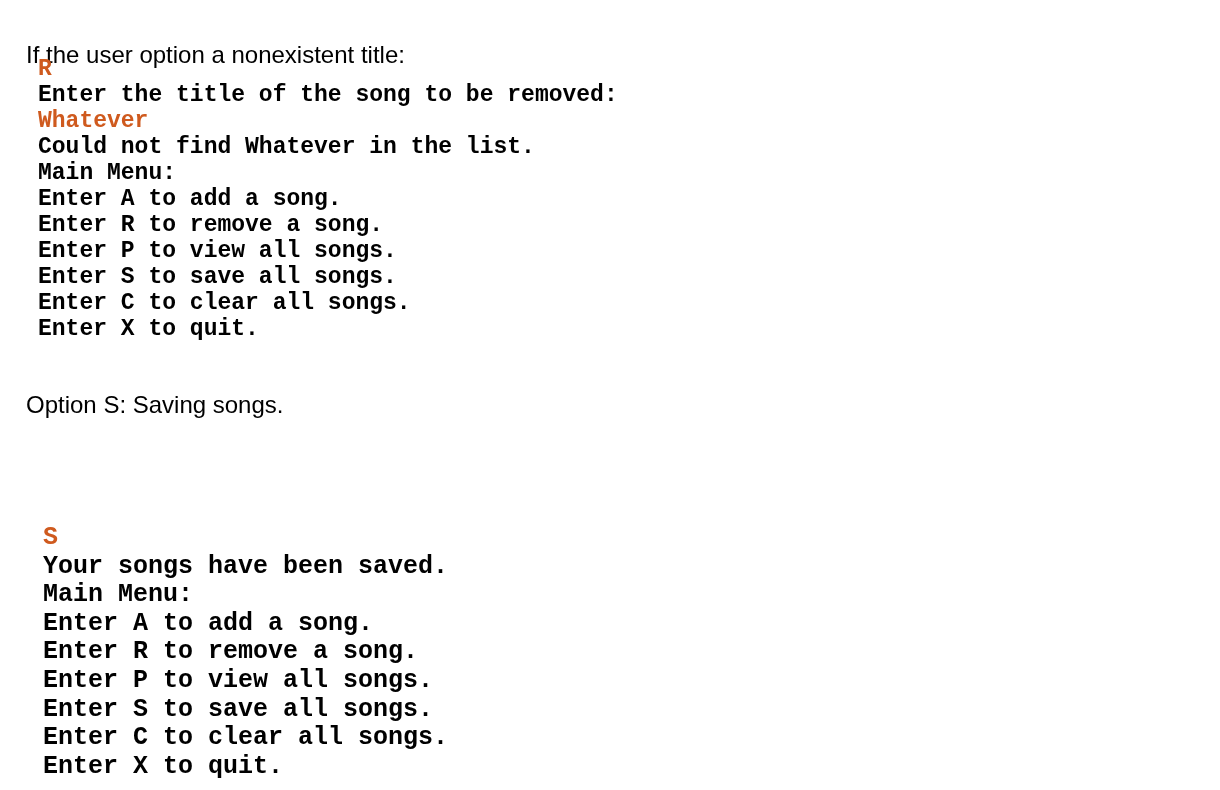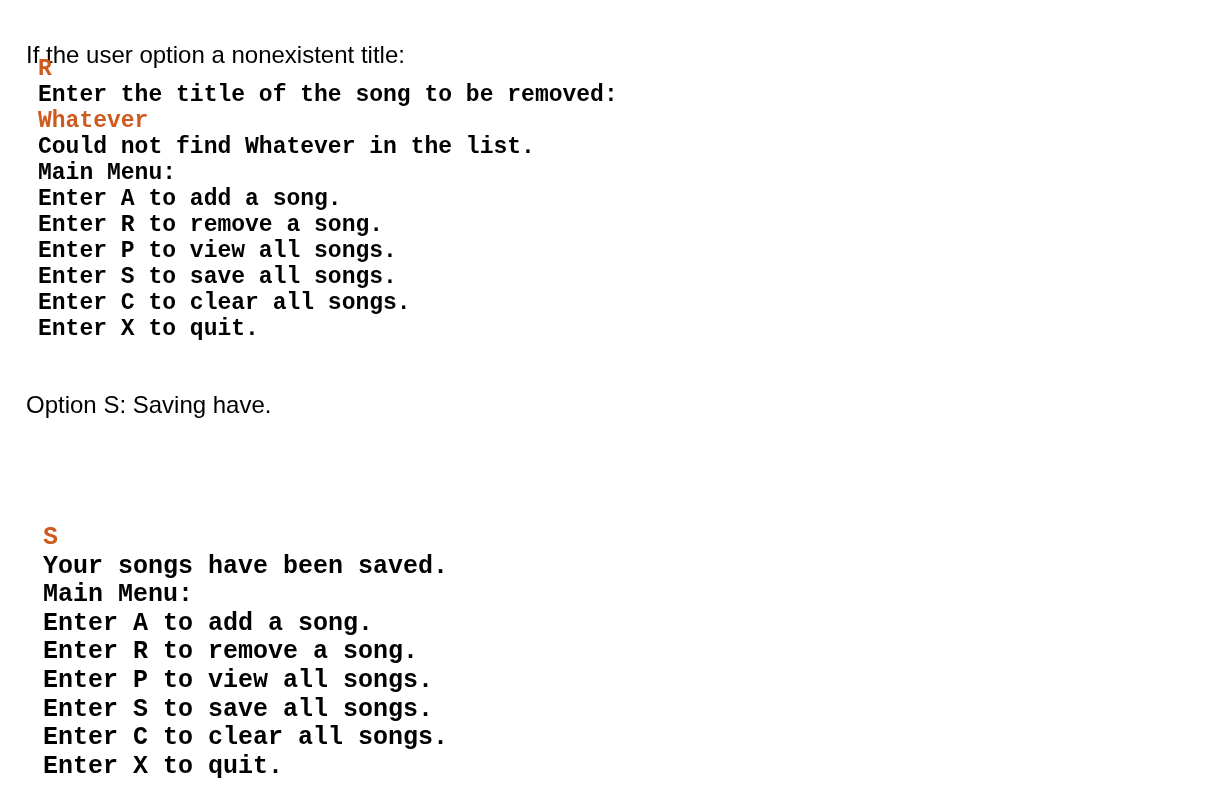--- a/index.html
+++ b/index.html
@@ -91,18 +91,18 @@
 </style>
 </head>
 <body>
 
 <div class="page">
 
   <p class="prose intro-line">If the user option a nonexistent title:</p>
 
   <div class="console console-top"><span class="console-line user-input">R</span><span class="console-line">Enter the title of the song to be removed:</span><span class="console-line user-input">Whatever</span><span class="console-line">Could not find Whatever in the list.</span><span class="console-line">Main Menu:</span><span class="console-line">Enter A to add a song.</span><span class="console-line">Enter R to remove a song.</span><span class="console-line">Enter P to view all songs.</span><span class="console-line">Enter S to save all songs.</span><span class="console-line">Enter C to clear all songs.</span><span class="console-line">Enter X to quit.</span></div>
 
-  <p class="prose section-heading">Option S: Saving have.</p>
+  <p class="prose section-heading">Option S: Saving songs.</p>
 
 
   <div class="console console-bottom"><span class="console-line user-input">S</span><span class="console-line">Your songs have been saved.</span><span class="console-line">Main Menu:</span><span class="console-line">Enter A to add a song.</span><span class="console-line">Enter R to remove a song.</span><span class="console-line">Enter P to view all songs.</span><span class="console-line">Enter S to save all songs.</span><span class="console-line">Enter C to clear all songs.</span><span class="console-line">Enter X to quit.</span></div>
 
 </div>
 
 </body></html>

